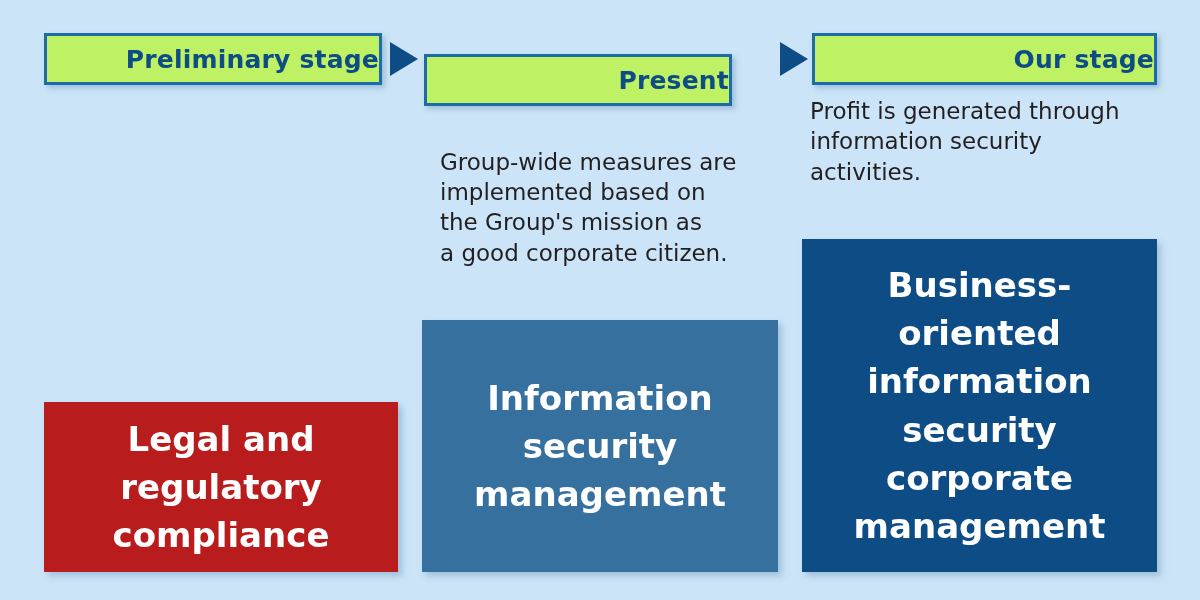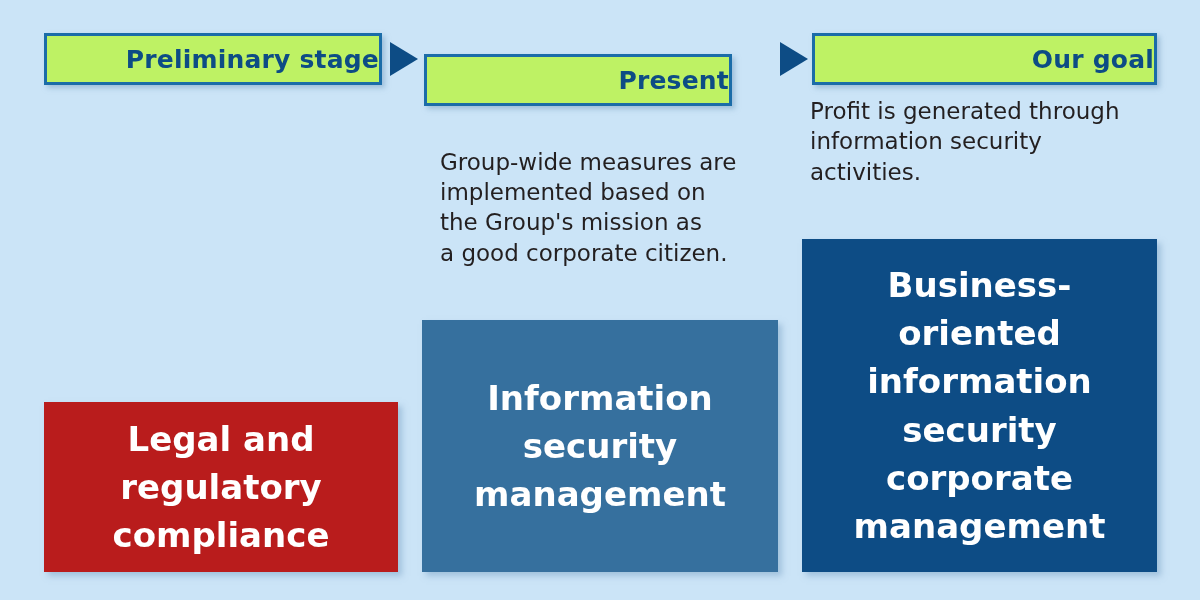--- a/index.html
+++ b/index.html
@@ -120,21 +120,21 @@
 
     <div class="arrow-sep" id="arrow-0"></div>
 
     <div class="stage-banner" id="banner-1">
       <span class="stage-label">Present</span>
     </div>
 
     <div class="arrow-sep" id="arrow-1"></div>
 
     <div class="stage-banner" id="banner-2">
-      <span class="stage-label">Our goal</span>
+      <span class="stage-label">Our stage</span>
     </div>
 
   </div>
 
   <div class="column" id="column-0">
     <div class="level-box" id="box-0">Legal and
 regulatory
 compliance</div>
   </div>
 

